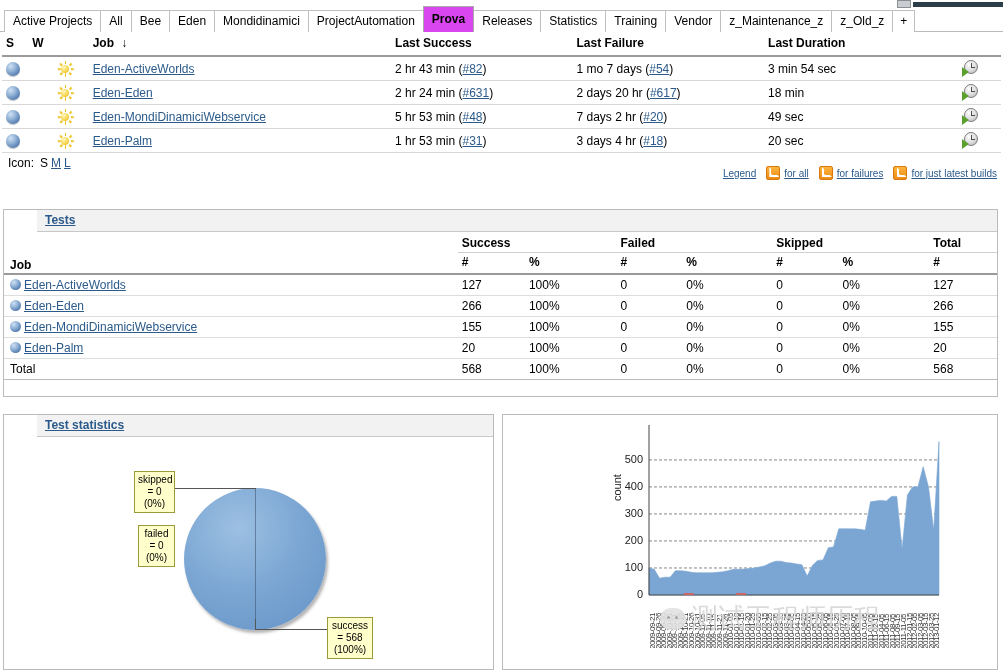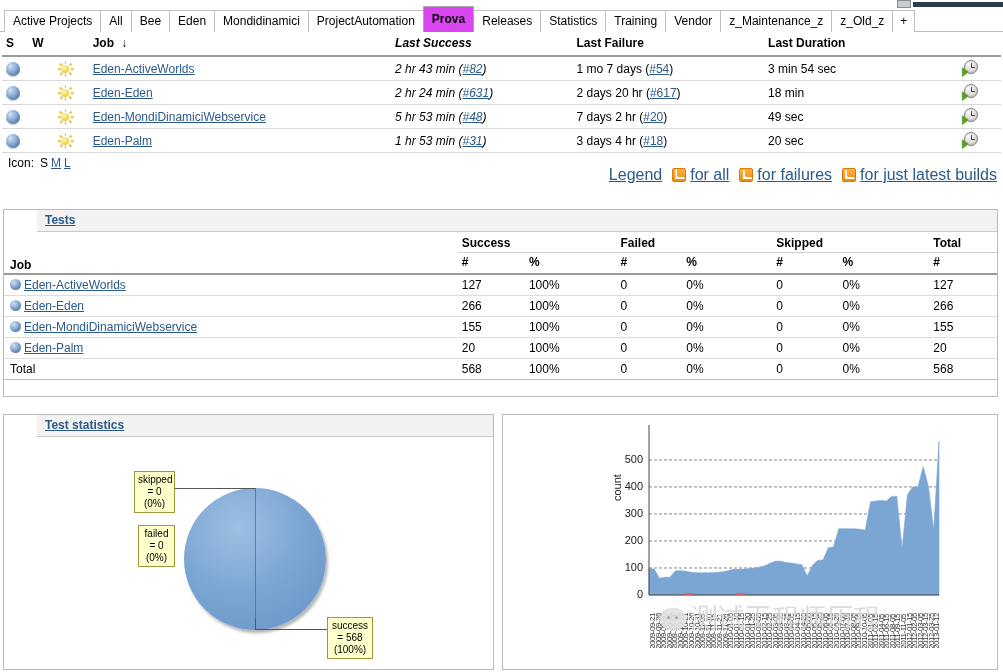--- a/index.html
+++ b/index.html
@@ -71,21 +71,21 @@
   #projects tbody td {
     padding: 3px 4px;
     border-bottom: 1px solid #d8d8d8;
     height: 23px;
     vertical-align: middle;
     white-space: nowrap;
   }
   .col-s  { width: 26px; }
   .col-w  { width: 60px; }
   .col-job{ width: 300px; }
-  .col-ls { width: 180px; font-style: italic; }
+  .col-ls { width: 180px; }
   .col-lf { width: 190px; }
   .col-ld { width: 175px; }
   .col-go { width: 60px; }
 
   
   .ball {
     display: inline-block; width: 14px; height: 14px; border-radius: 50%;
     background: radial-gradient(circle at 34% 30%, #cfe0f2 0%, #8badd4 42%, #4f79aa 78%, #3b5f8c 100%);
     box-shadow: 0 1px 1px rgba(0,0,0,0.25);
     vertical-align: middle;
@@ -131,21 +131,21 @@
   #iconsize {
     position: absolute; top: 156px; left: 8px;
     font-size: 12px; color: #000;
   }
   #iconsize .lbl { margin-right: 6px; }
   #iconsize .sz { margin-right: 3px; }
 
   
   #feeds {
     position: absolute; top: 166px; right: 6px;
-    font-size: 16px;
+    font-size: 10px;
     display: flex; align-items: center; gap: 10px;
   }
   #feeds .feed { display: flex; align-items: center; gap: 4px; }
   .rss {
     position: relative; display: inline-block; width: 14px; height: 14px;
     background: linear-gradient(#fcb53d, #ef8b12);
     border: 1px solid #d9790d; border-radius: 2px;
   }
   .rss::before {
     content: ""; position: absolute; left: 2.4px; bottom: 2.2px;

